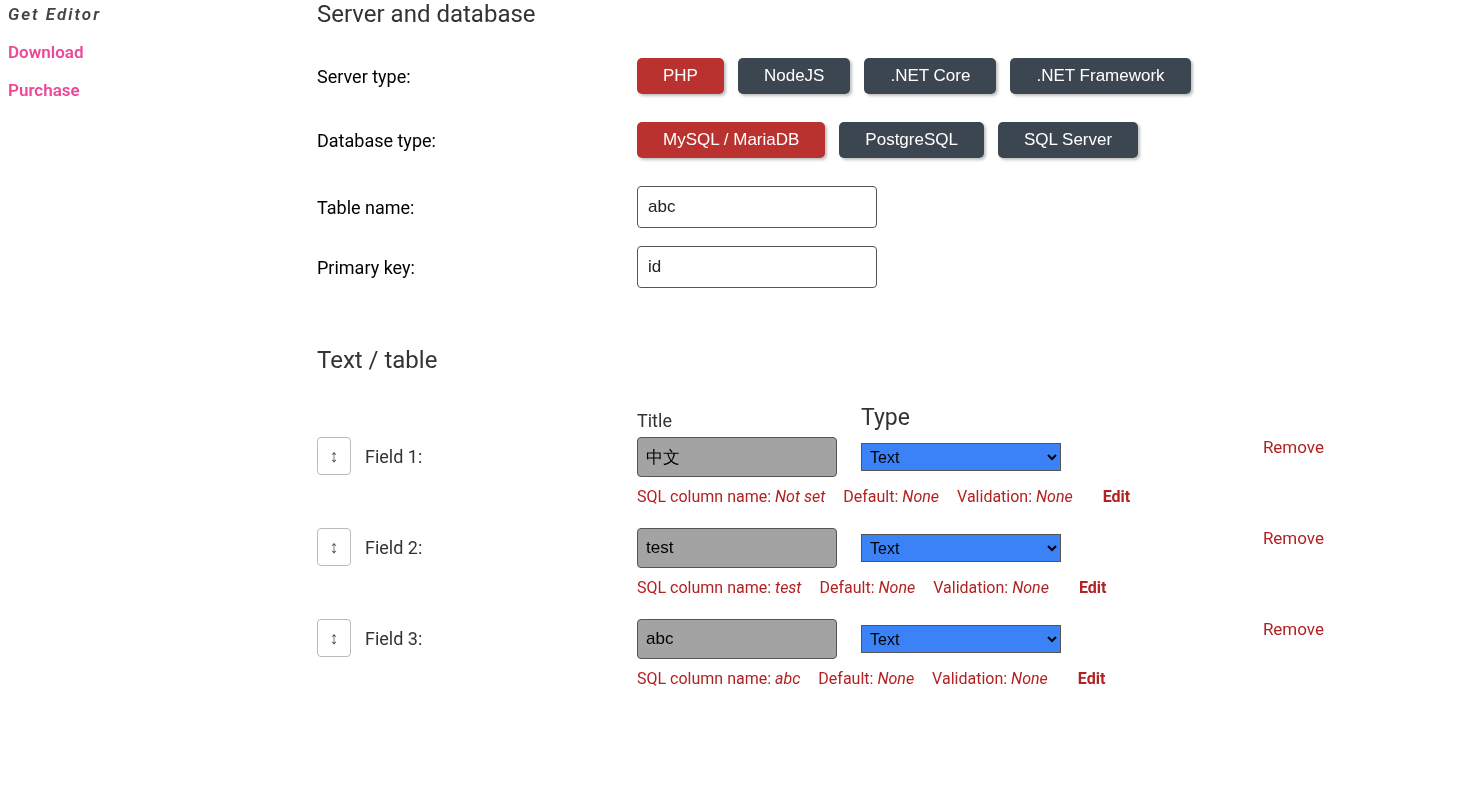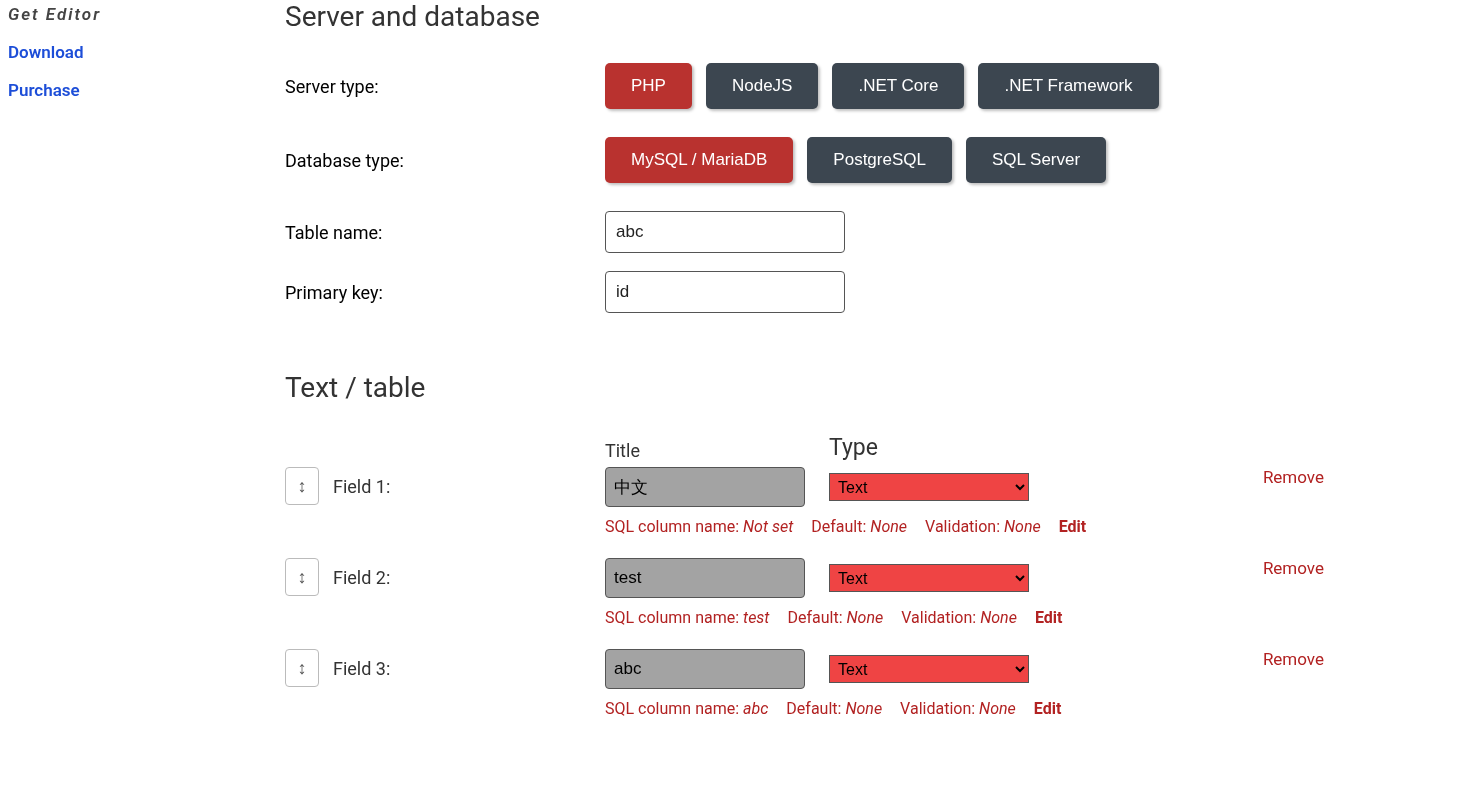--- a/index.html
+++ b/index.html
@@ -7,48 +7,49 @@
     margin: 0;
     font-family: -apple-system, BlinkMacSystemFont, "Segoe UI", Roboto, Helvetica, Arial, sans-serif;
     font-size: 16px;
     color: #333;
     background: #fff;
   }
   .page {
     display: flex;
     width: 1464px;
     min-height: 805px;
+    gap: 32px;
   }
   .sidebar {
     width: 285px;
     flex: 0 0 285px;
     padding: 0 0 0 8px;
   }
   .sidebar .nav-item {
     display: block;
     font-size: 17px;
     margin: 4px 0 18px 0;
     cursor: pointer;
   }
   .sidebar .nav-current {
     font-style: italic;
     font-weight: 600;
     color: #444;
     letter-spacing: 2px;
   }
   .sidebar .nav-link {
-    color: #1d4ed8;
+    color: #ec4899;
     font-weight: 600;
   }
   .main {
     flex: 1;
     padding: 0 20px 40px 0;
   }
   h2.section-title {
-    font-size: 28px;
+    font-size: 24px;
     font-weight: 400;
     color: #333;
     margin: 0 0 30px 0;
   }
   .form-row {
     display: flex;
     align-items: center;
     margin-bottom: 28px;
   }
   .form-row.tight { margin-bottom: 18px; }
@@ -60,21 +61,21 @@
   }
   .btn-group {
     display: flex;
     flex-wrap: wrap;
     gap: 14px;
   }
   .btn {
     display: inline-flex;
     align-items: center;
     justify-content: center;
-    height: 46px;
+    height: 36px;
     padding: 0 26px;
     border-radius: 5px;
     font-size: 17px;
     color: #fff;
     background: #3c4650;
     border: none;
     cursor: pointer;
     box-shadow: 2px 2px 3px rgba(0,0,0,0.25);
   }
   .btn.selected { background: #b9322f; }
@@ -95,21 +96,21 @@
     font-size: 17px;
     border: 1.5px solid #555;
     border-radius: 4px;
     background: #a3a3a3;
   }
   .select {
     width: 200px;
     height: 28px;
     font-size: 16px;
     border: 1px solid #555;
-    background: #ef4444;
+    background: #3b82f6;
     padding: 2px 4px;
   }
   .section-gap { height: 30px; }
 
   .ft-header {
     display: flex;
     align-items: flex-end;
     margin-bottom: 6px;
   }
   .ft-spacer-left { width: 320px; flex: 0 0 320px; }
@@ -156,21 +157,21 @@
   .meta-row {
     margin-top: 10px;
     font-size: 16px;
     color: #b22222;
     display: flex;
     gap: 18px;
     flex-wrap: wrap;
   }
   .meta-row .meta-item { white-space: nowrap; }
   .meta-row .val { font-style: italic; }
-  .meta-row .edit { font-weight: 700; cursor: pointer; }
+  .meta-row .edit { font-weight: 700; cursor: pointer; margin-left: 12px; }
 </style>
 </head>
 <body>
 
 <div class="page">
   <aside class="sidebar">
     <span class="nav-item nav-current">Get Editor</span>
     <span class="nav-item nav-link">Download</span>
     <span class="nav-item nav-link">Purchase</span>
   </aside>

